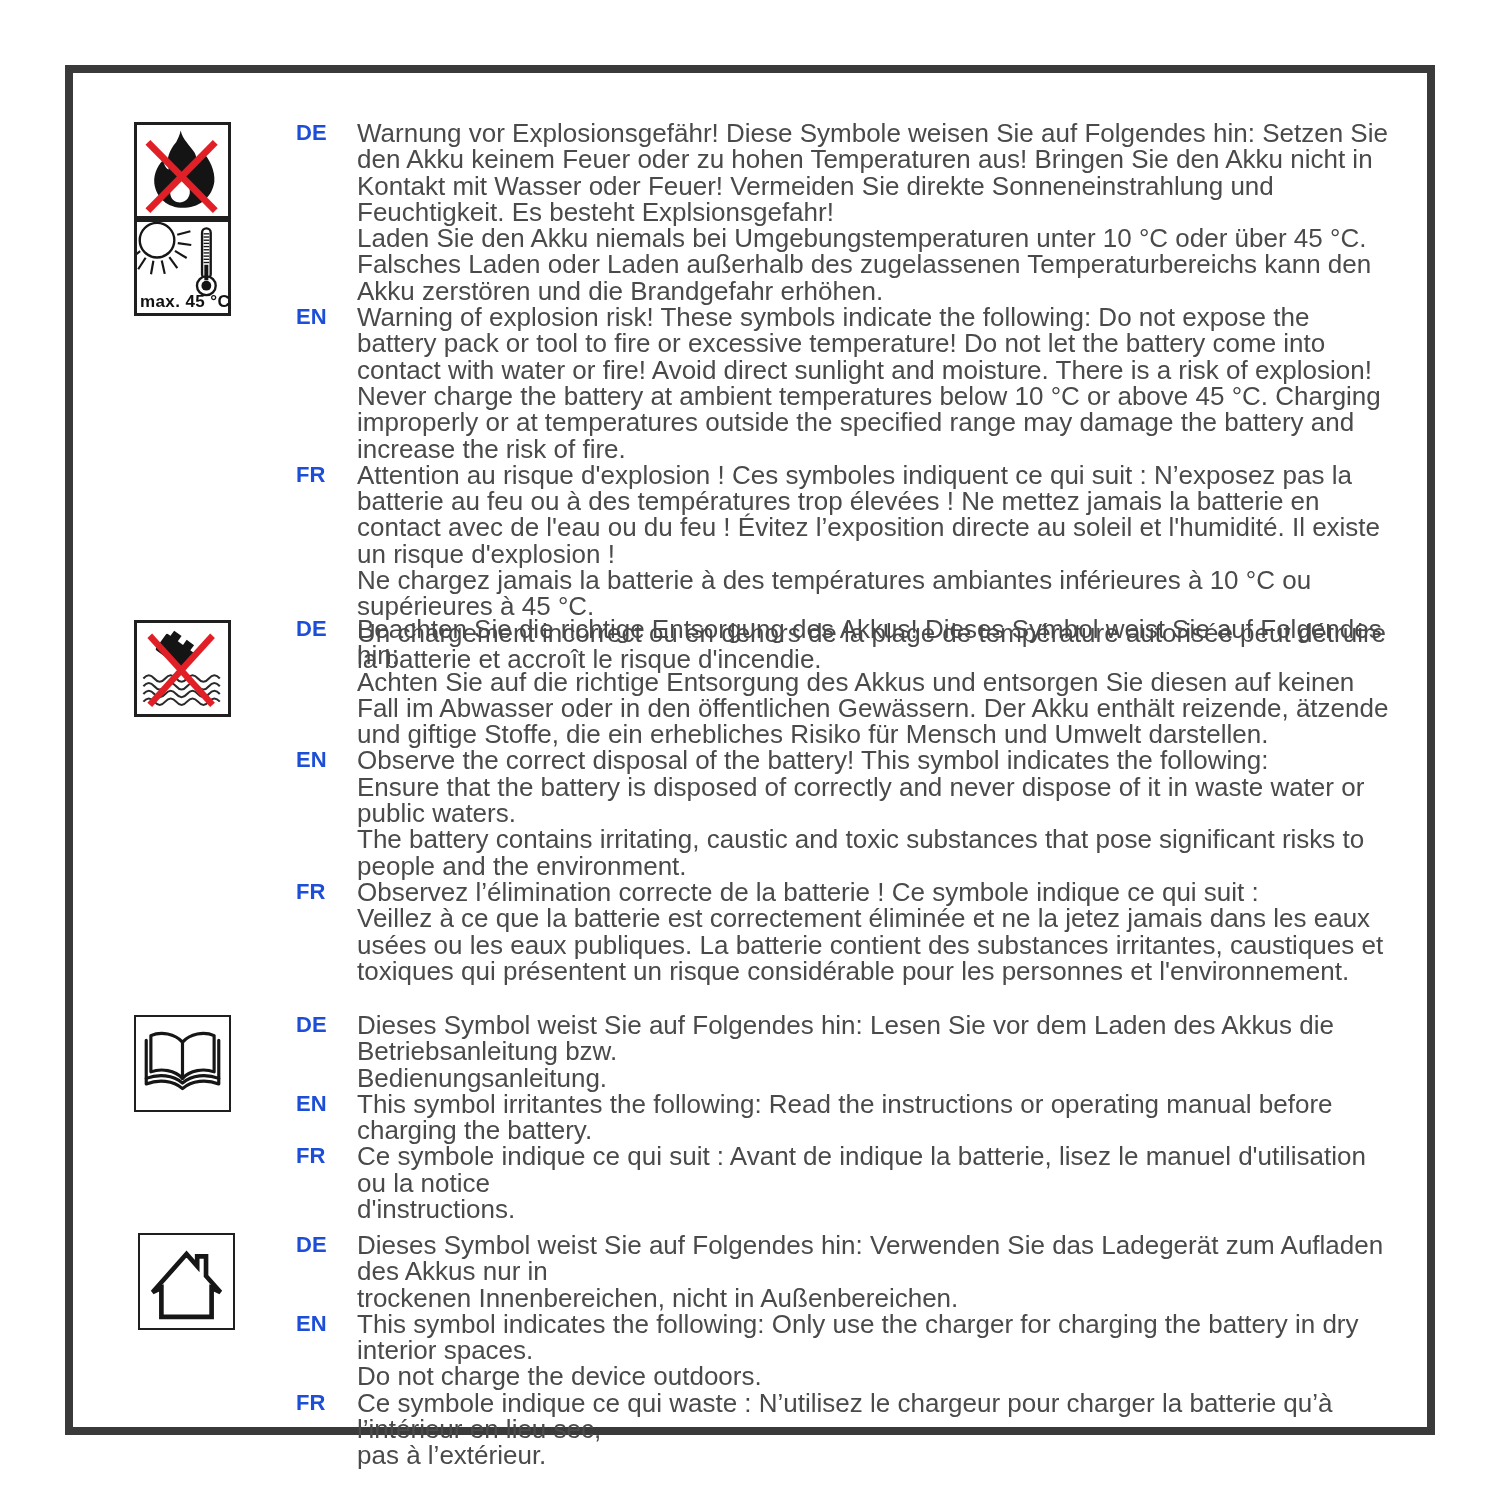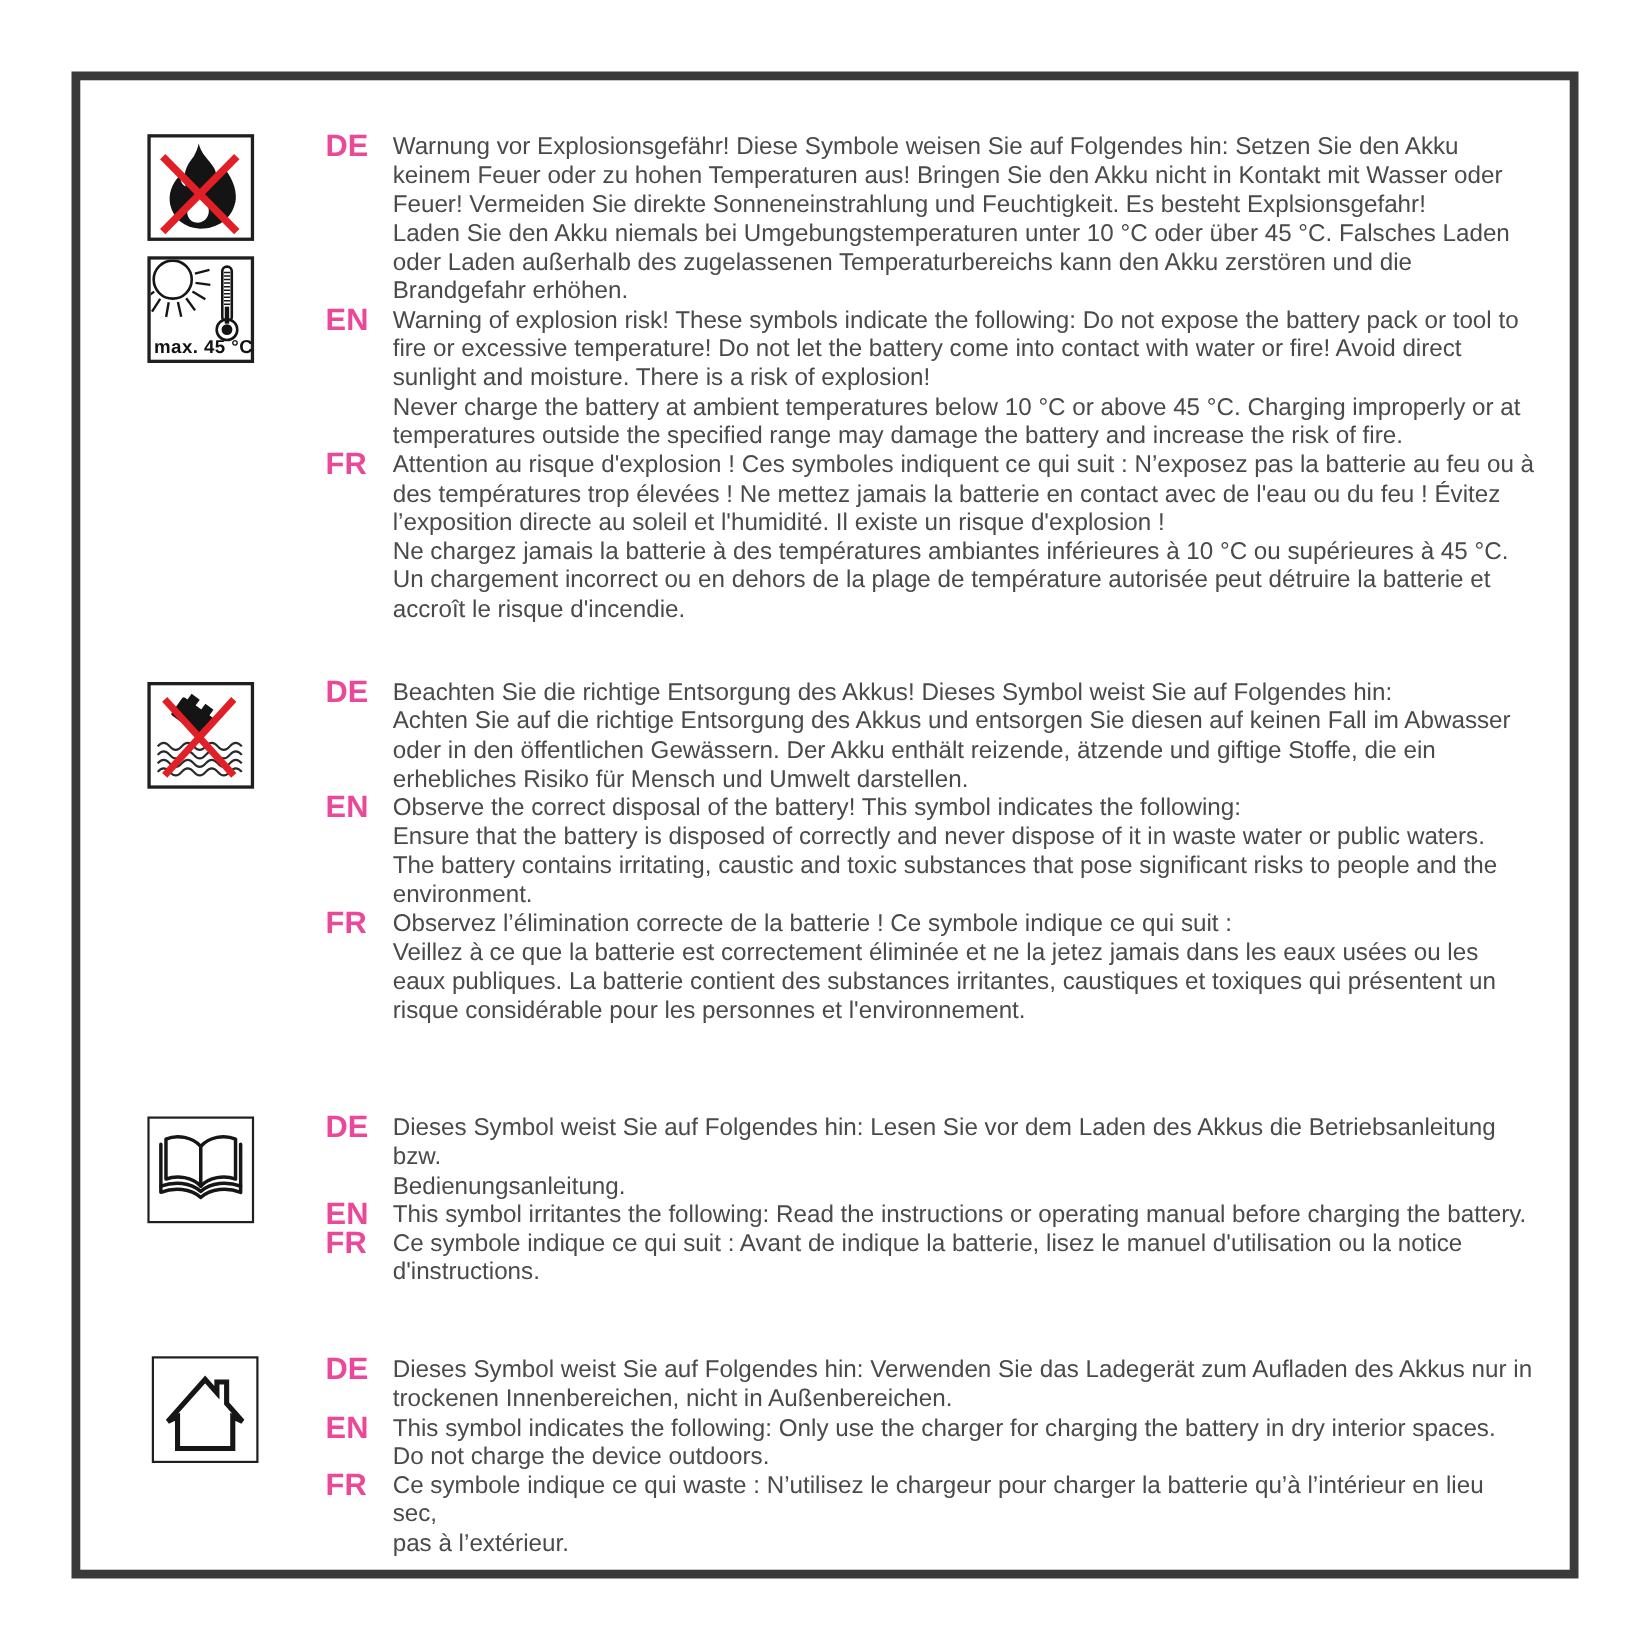--- a/index.html
+++ b/index.html
@@ -1,27 +1,27 @@
 <!DOCTYPE html>
 <html><head>
 <meta charset="utf-8">
 <style>
   html,body{margin:0;padding:0;background:#ffffff;}
   body{width:1500px;height:1500px;position:relative;font-family:"Liberation Sans",sans-serif;-webkit-font-smoothing:antialiased;}
   .frame{position:absolute;left:65px;top:65px;width:1370px;height:1370px;border:8px solid #3a3a3a;box-sizing:border-box;background:#ffffff;}
   .section{position:absolute;left:0;width:1500px;}
-  .icons{position:absolute;left:134px;top:2px;display:flex;flex-direction:column;gap:14px;text-align:center;}
+  .icons{position:absolute;left:134px;top:2px;display:flex;flex-direction:column;gap:0;text-align:center;}
   .icon-box{width:97px;height:97px;border:3px solid #1f1f1f;box-sizing:border-box;background:#fff;position:relative;}
   .icon-box.thin{border-width:2px;}
   .icon-box svg{display:block;width:100%;height:100%;}
   .max-label{position:absolute;left:3px;bottom:1px;font-size:17px;font-weight:700;color:#111;letter-spacing:.4px;white-space:nowrap;}
   .entries{position:absolute;left:296px;top:0;width:1102px;}
   .entry{display:flex;align-items:flex-start;}
-  .lang{flex:0 0 61px;font-weight:700;font-size:28px;line-height:26.3px;color:#ec4899;}
-  .txt{margin:0;width:1038px;font-size:22px;line-height:26.3px;color:#4a4a4a;white-space:pre-line;}
+  .lang{flex:0 0 61px;font-weight:700;font-size:22px;line-height:26.3px;color:#1d4ed8;}
+  .txt{margin:0;width:1038px;font-size:26px;line-height:26.3px;color:#4a4a4a;white-space:pre-line;}
 </style>
 </head>
 <body>
 
 <div class="frame"></div>
 
 <div class="section" style="top:120px;">
   <div class="icons">
     <div class="icon-box">
       <svg viewBox="0 0 100 100">

